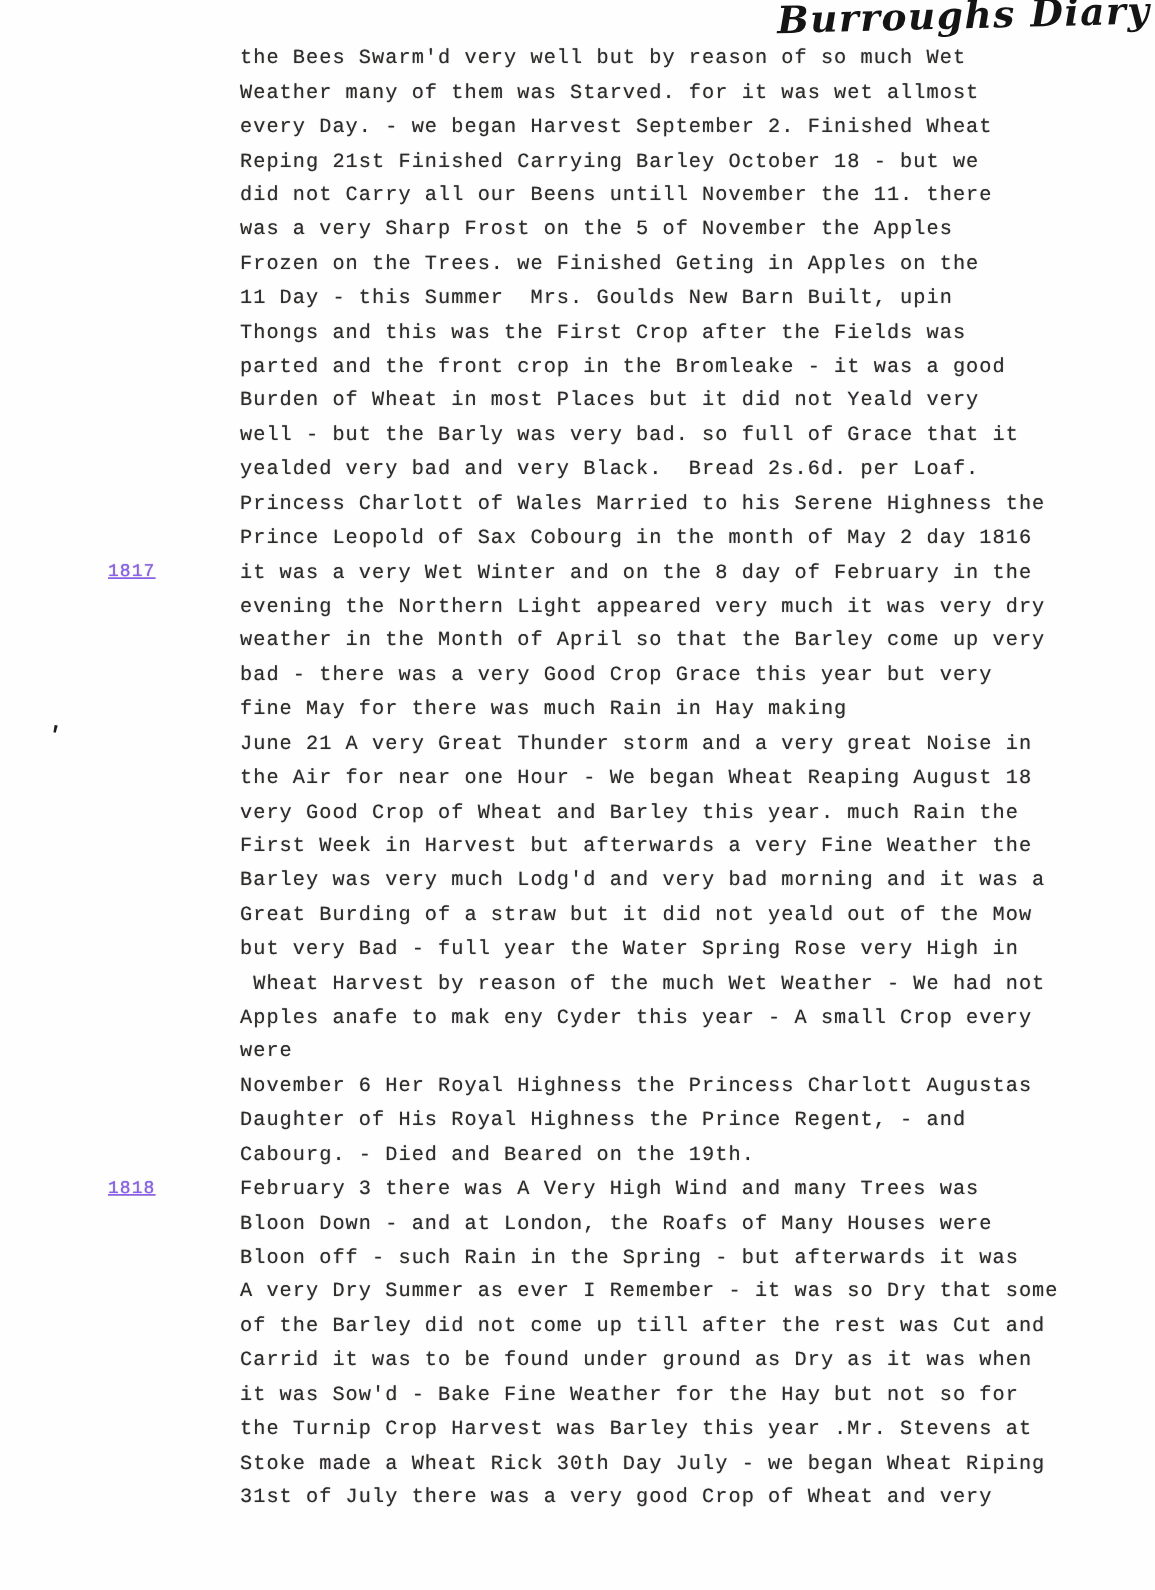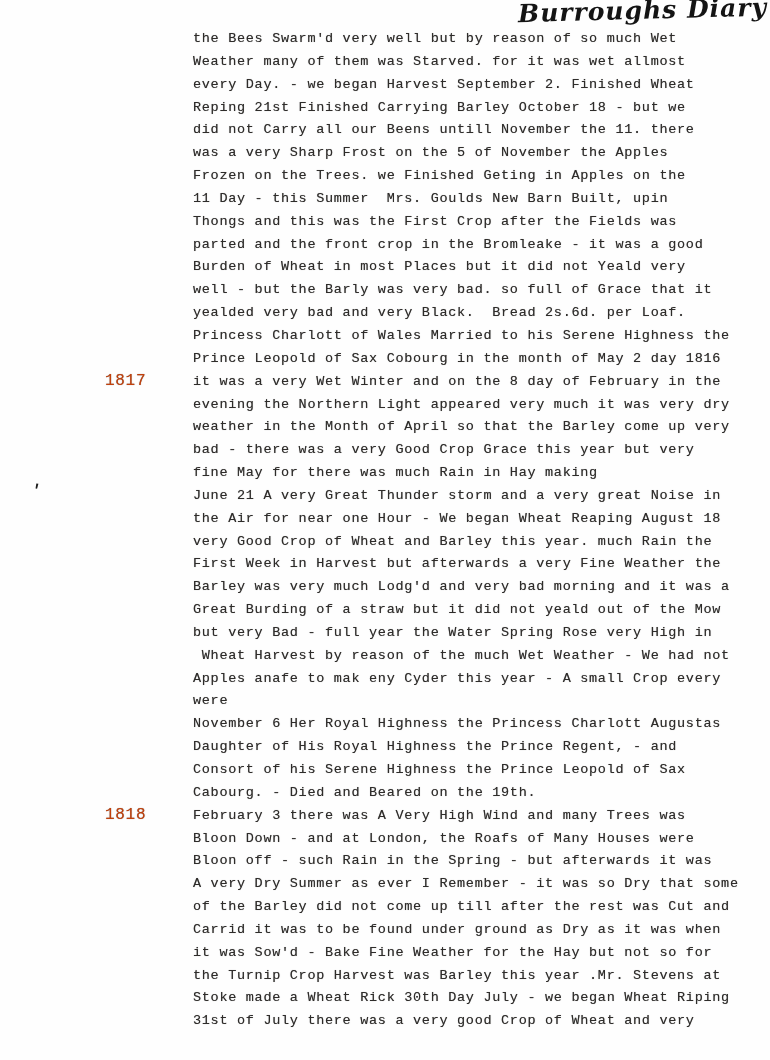--- a/index.html
+++ b/index.html
@@ -27,43 +27,43 @@
     color: #141414;
     transform: rotate(-1.5deg);
     letter-spacing: 1px;
     white-space: nowrap;
   }
   .text-block {
     position: absolute;
     top: 27px;
     left: 0;
     width: 702px;
-    margin-left: 33px;
   }
   .line {
     position: relative;
     height: 22.85px;
     line-height: 22.85px;
     padding-left: 160px;
     white-space: pre;
   }
   .line-text {
     font-size: 13.5px;
     letter-spacing: 0.7px;
     color: #2e2c2a;
     text-shadow: 0 0 0.7px rgba(40,40,40,0.55);
   }
   .margin-year {
     position: absolute;
     left: 72px;
     top: 0;
-    font-size: 16px;
+    font-size: 12px;
     letter-spacing: 0.7px;
-    color: #c2410c;
+    color: #8b5cf6;
     text-shadow: 0 0 0.8px rgba(40,40,40,0.6);
+    text-decoration: underline;
   }
   .stray-mark {
     position: absolute;
     left: 31px;
     top: 482px;
     font-size: 16px;
     font-weight: bold;
     color: #1c1c1c;
     transform: rotate(12deg);
   }
@@ -100,21 +100,20 @@
       <div class="line"><span class="line-text">very Good Crop of Wheat and Barley this year. much Rain the</span></div>
       <div class="line"><span class="line-text">First Week in Harvest but afterwards a very Fine Weather the</span></div>
       <div class="line"><span class="line-text">Barley was very much Lodg'd and very bad morning and it was a</span></div>
       <div class="line"><span class="line-text">Great Burding of a straw but it did not yeald out of the Mow</span></div>
       <div class="line"><span class="line-text">but very Bad - full year the Water Spring Rose very High in</span></div>
       <div class="line"><span class="line-text"> Wheat Harvest by reason of the much Wet Weather - We had not</span></div>
       <div class="line"><span class="line-text">Apples anafe to mak eny Cyder this year - A small Crop every</span></div>
       <div class="line"><span class="line-text">were</span></div>
       <div class="line"><span class="line-text">November 6 Her Royal Highness the Princess Charlott Augustas</span></div>
       <div class="line"><span class="line-text">Daughter of His Royal Highness the Prince Regent, - and</span></div>
-      <div class="line"><span class="line-text">Consort of his Serene Highness the Prince Leopold of Sax</span></div>
       <div class="line"><span class="line-text">Cabourg. - Died and Beared on the 19th.</span></div>
       <div class="line"><span class="margin-year">1818</span><span class="line-text">February 3 there was A Very High Wind and many Trees was</span></div>
       <div class="line"><span class="line-text">Bloon Down - and at London, the Roafs of Many Houses were</span></div>
       <div class="line"><span class="line-text">Bloon off - such Rain in the Spring - but afterwards it was</span></div>
       <div class="line"><span class="line-text">A very Dry Summer as ever I Remember - it was so Dry that some</span></div>
       <div class="line"><span class="line-text">of the Barley did not come up till after the rest was Cut and</span></div>
       <div class="line"><span class="line-text">Carrid it was to be found under ground as Dry as it was when</span></div>
       <div class="line"><span class="line-text">it was Sow'd - Bake Fine Weather for the Hay but not so for</span></div>
       <div class="line"><span class="line-text">the Turnip Crop Harvest was Barley this year .Mr. Stevens at</span></div>
       <div class="line"><span class="line-text">Stoke made a Wheat Rick 30th Day July - we began Wheat Riping</span></div>

